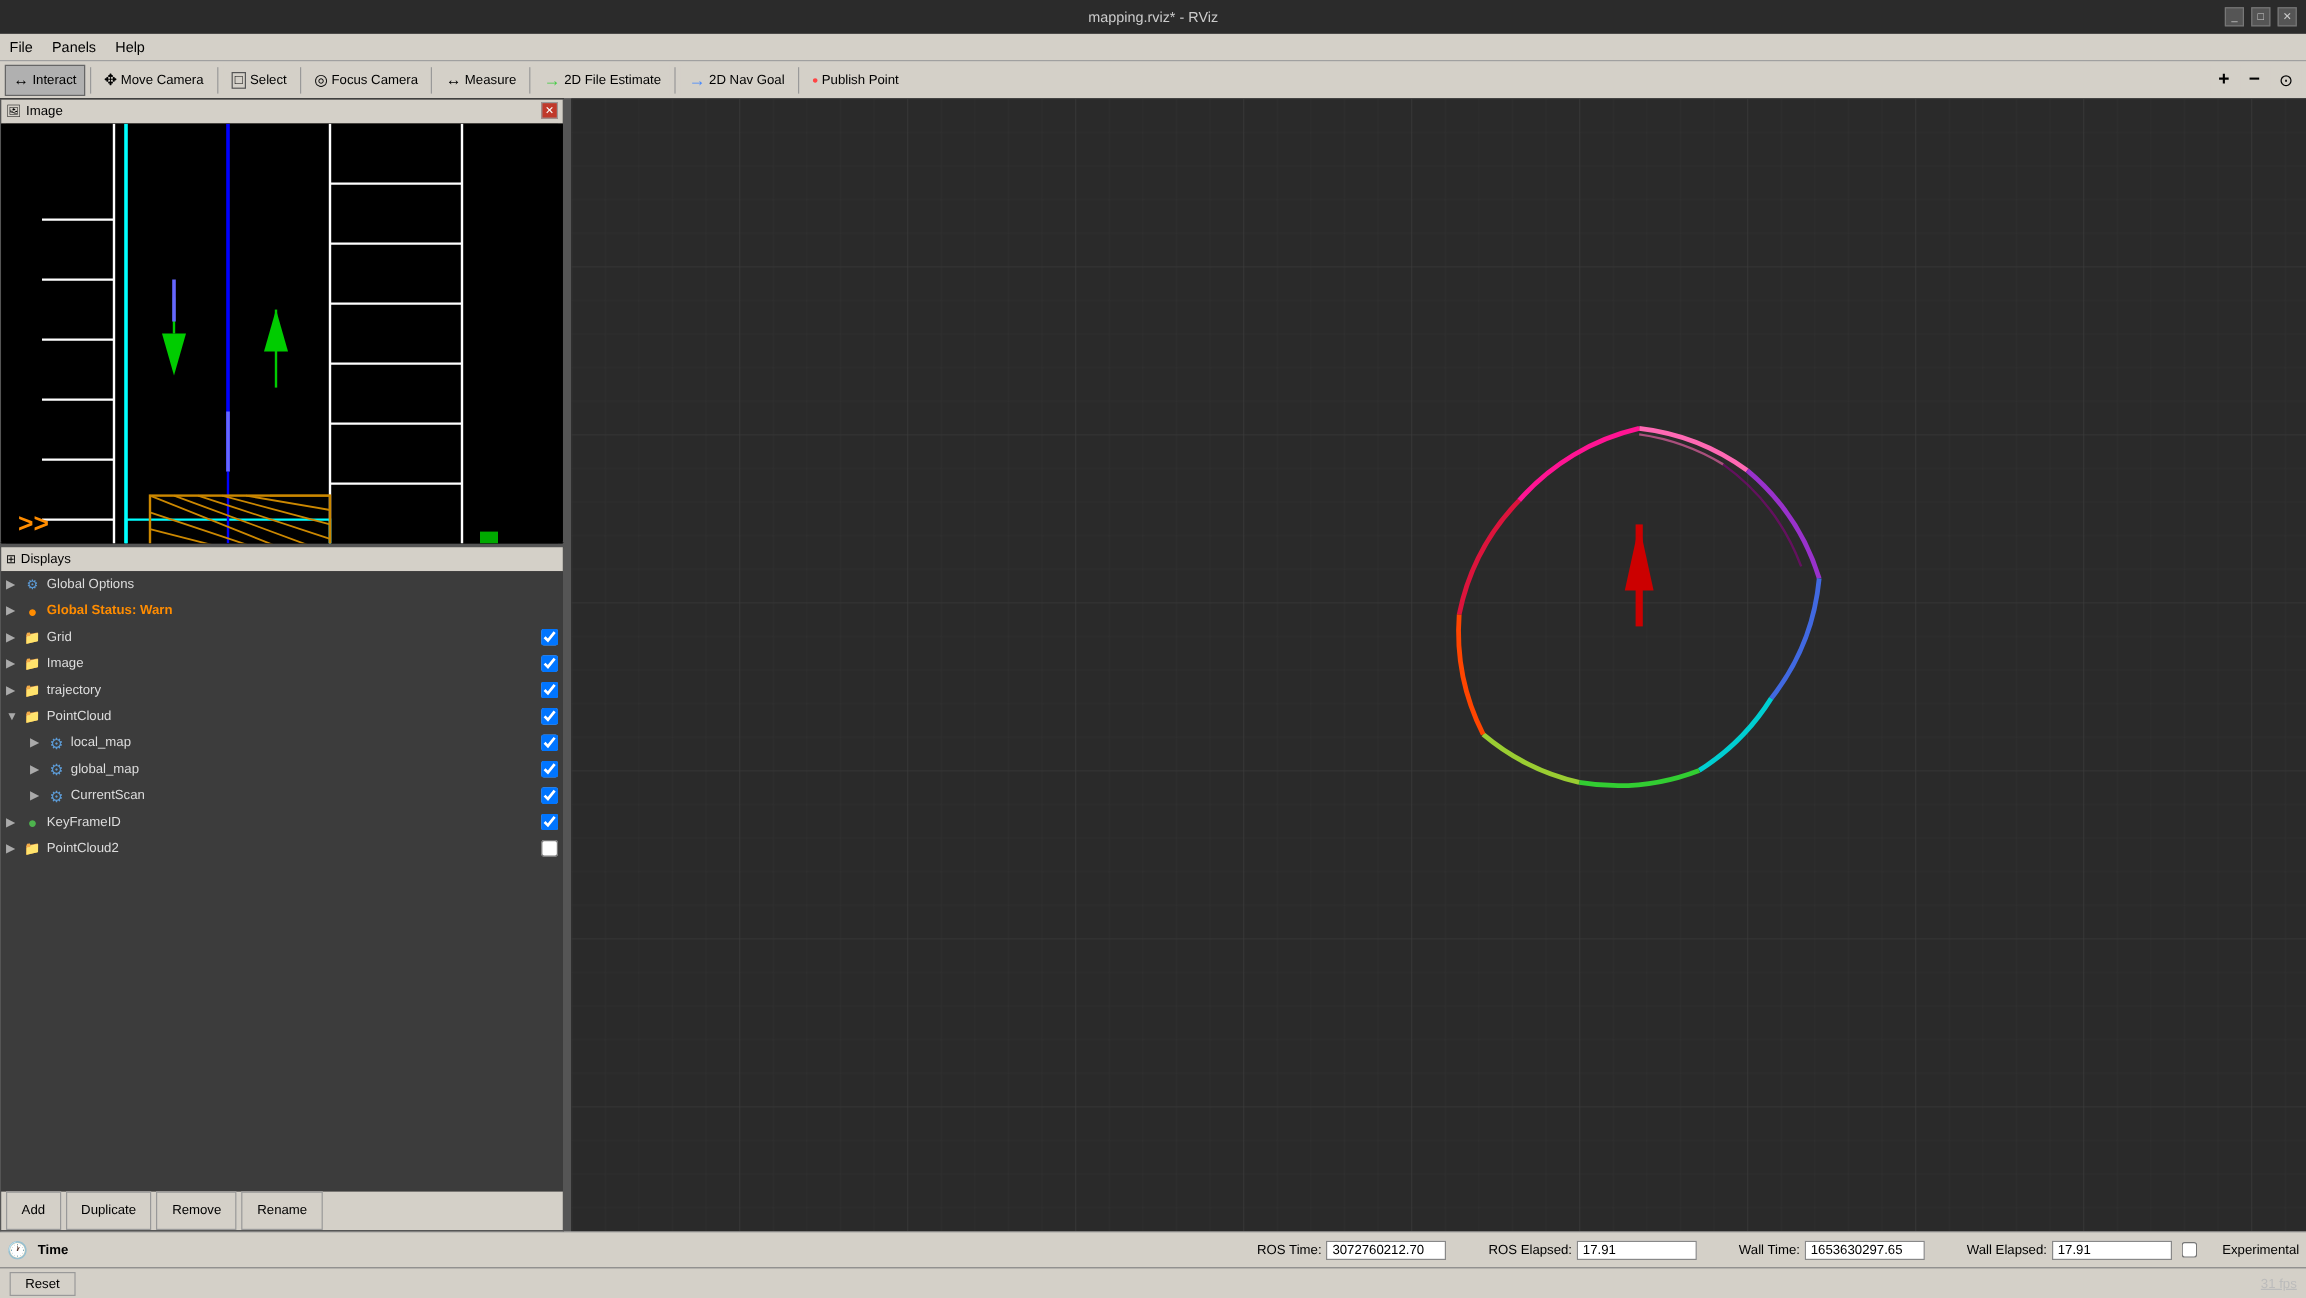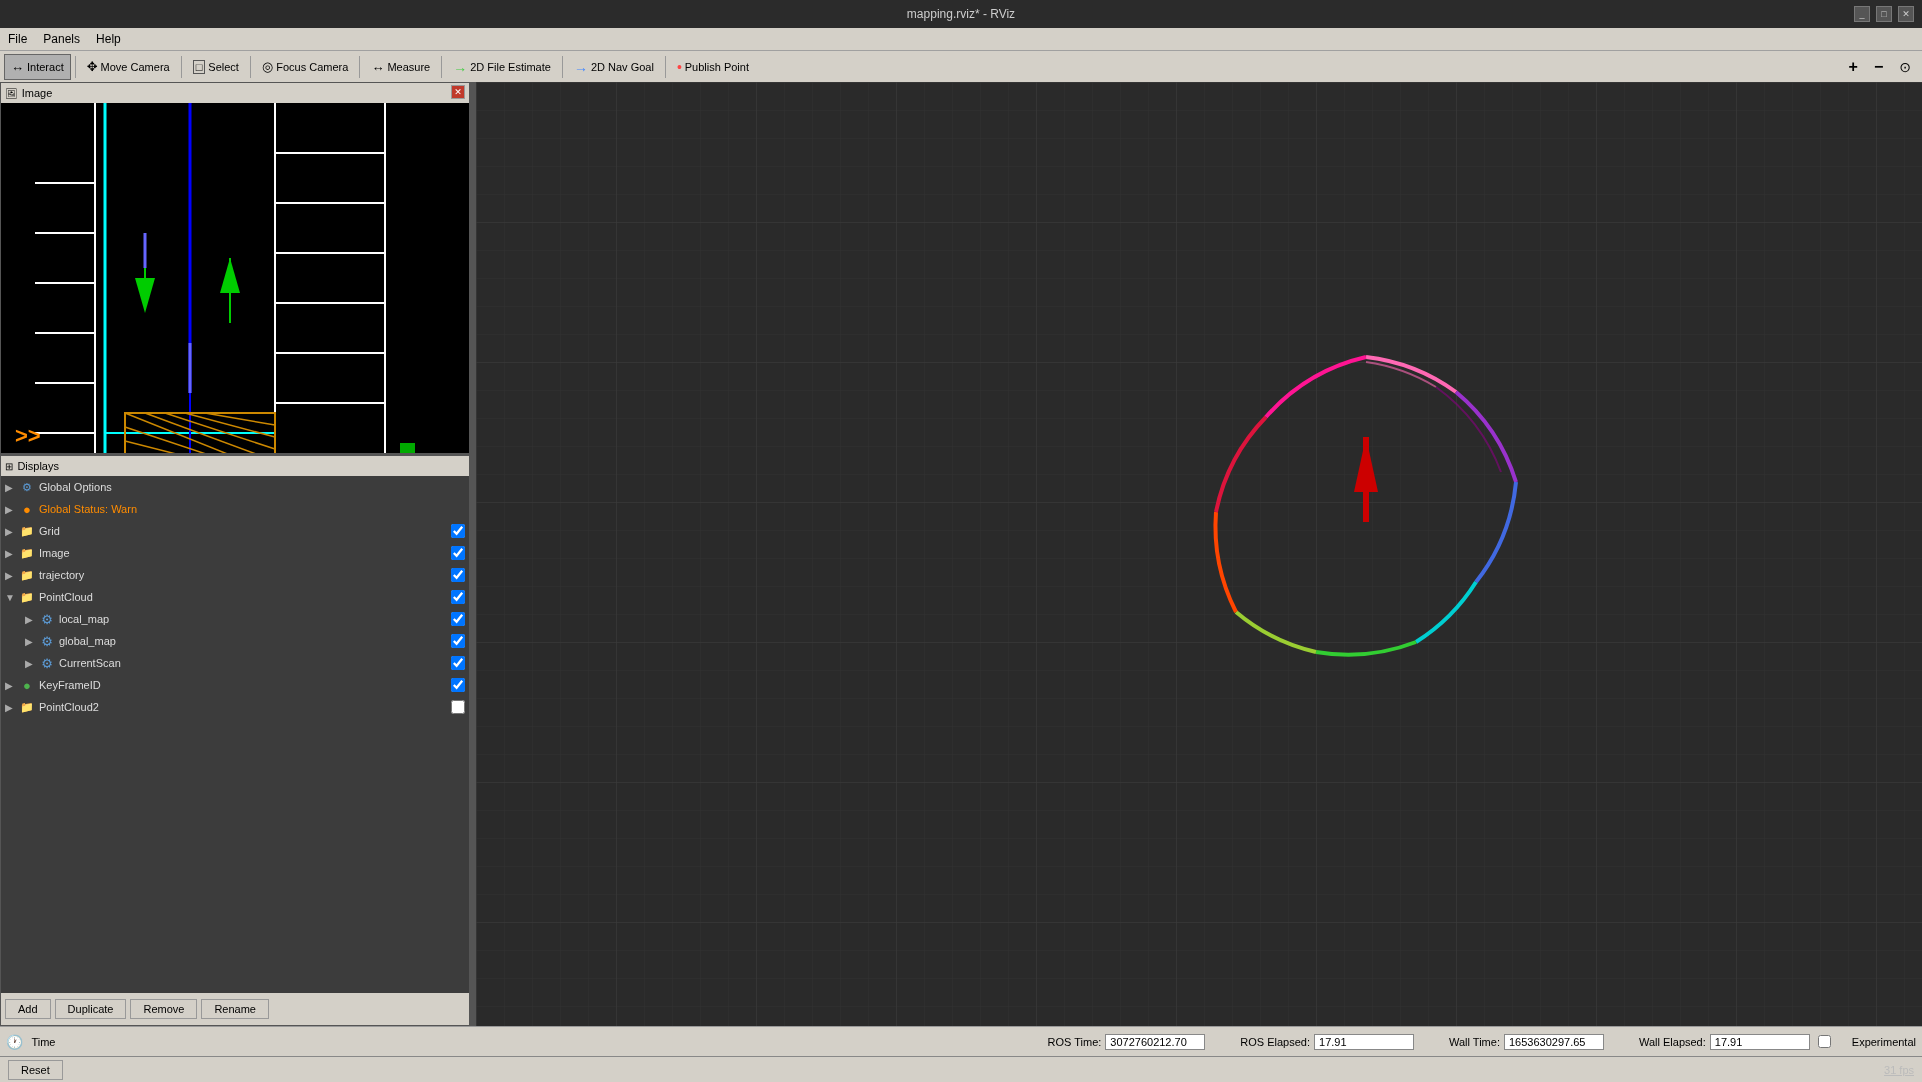--- a/index.html
+++ b/index.html
@@ -186,21 +186,20 @@
       width: 14px; height: 14px;
       margin-left: 4px;
     }
     .display-row.indent1 { padding-left: 24px; }
 
     
     #displays-buttons {
       background: #d4d0c8;
       height: 32px;
       display: flex;
-      align-items: center;
       gap: 4px;
       padding: 0 4px;
     }
     .action-btn {
       background: #d4d0c8;
       border: 1px solid #999;
       padding: 3px 12px;
       cursor: pointer;
       font-size: 11px;
       color: #000;
@@ -428,21 +427,21 @@
 
         <div class="display-row">
           <span class="expand-icon">▶</span>
           <span class="display-icon" style="color:#5c9bd6;">⚙</span>
           <span class="display-name">Global Options</span>
         </div>
 
         <div class="display-row">
           <span class="expand-icon">▶</span>
           <span class="display-icon" style="color:#ff8c00; font-size:13px;">●</span>
-          <span class="display-name" style="color:#ff8c00;">Global Status: Warn</span>
+          <span class="display-name" style="color:#ff8c00;font-weight:bold;">Global Status: Warn</span>
         </div>
 
         <div class="display-row">
           <span class="expand-icon">▶</span>
           <span class="display-icon" style="color:#c8a000;">📁</span>
           <span class="display-name">Grid</span>
           <input type="checkbox" class="display-checkbox" checked="" style="">
         </div>
 
         <div class="display-row">
@@ -553,21 +552,21 @@
 
       <polygon points="890,355 878,410 902,410" fill="#cc0000"></polygon>
       <line x1="890" y1="355" x2="890" y2="440" stroke="#cc0000" stroke-width="6"></line>
     </svg>
   </div>
 
 </div>
 
 <div id="timebar">
   <span style="font-size:14px;">🕐</span>
-  <span style="font-weight:normal;">Time</span>
+  <span style="font-weight:bold;">Time</span>
   <div style="flex:1;"></div>
   <div class="time-section">
     <span class="time-label">ROS Time:</span>
     <span class="time-value">3072760212.70</span>
   </div>
   <div class="time-section">
     <span class="time-label">ROS Elapsed:</span>
     <span class="time-value">17.91</span>
   </div>
   <div class="time-section">

